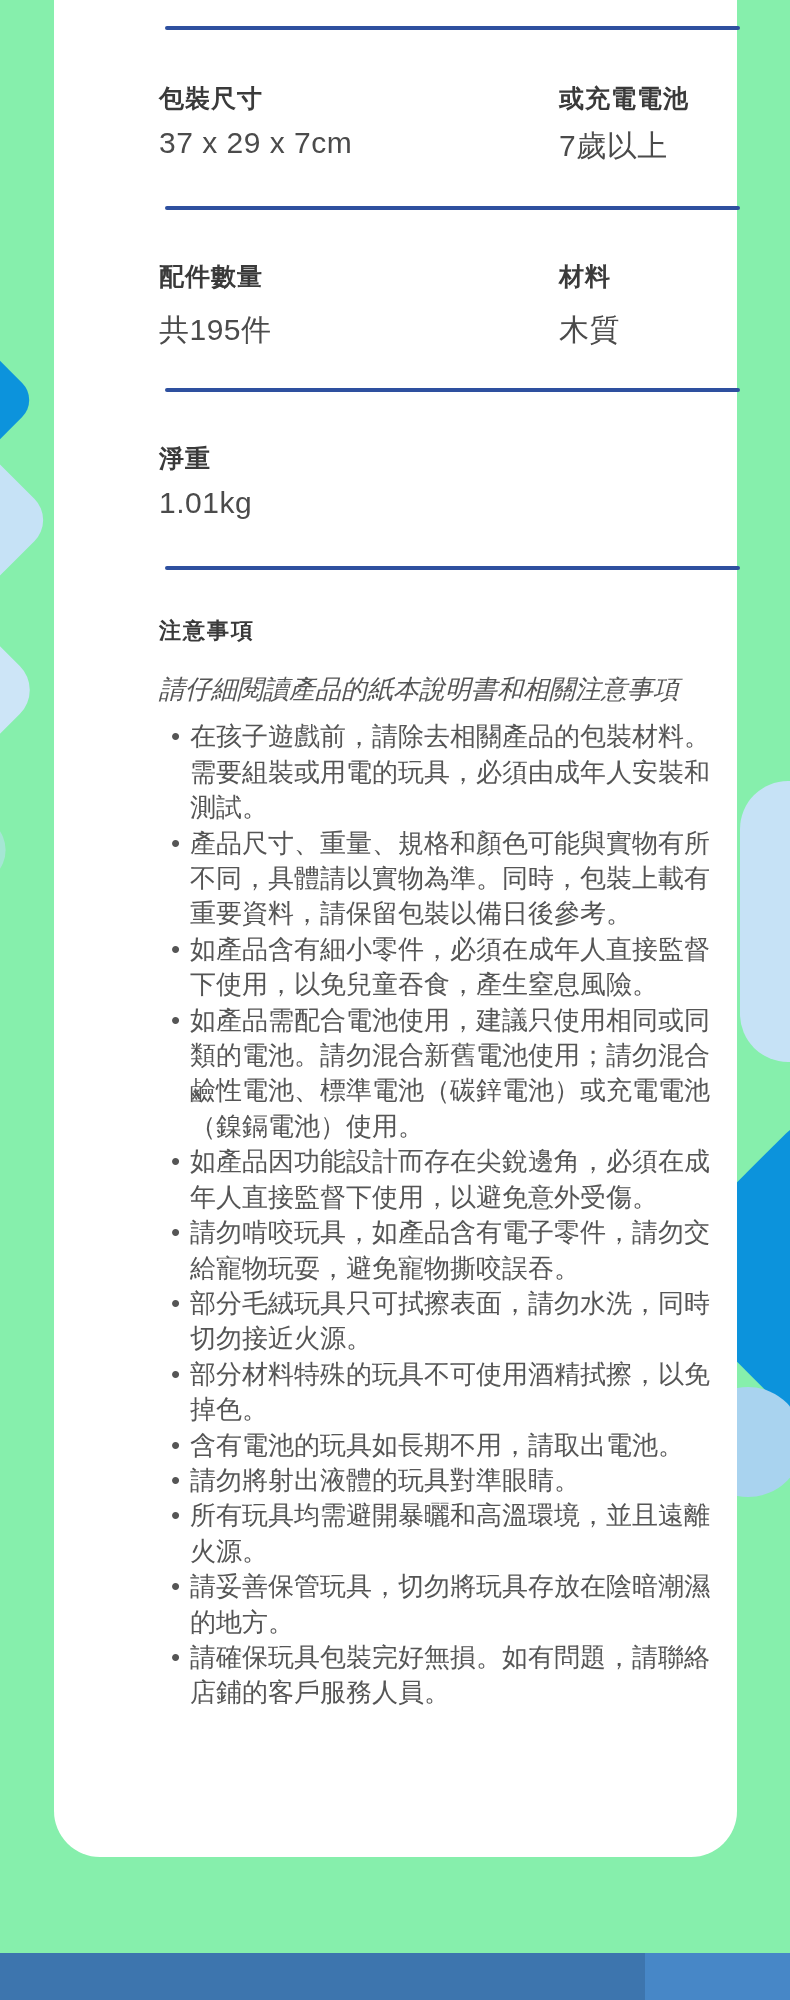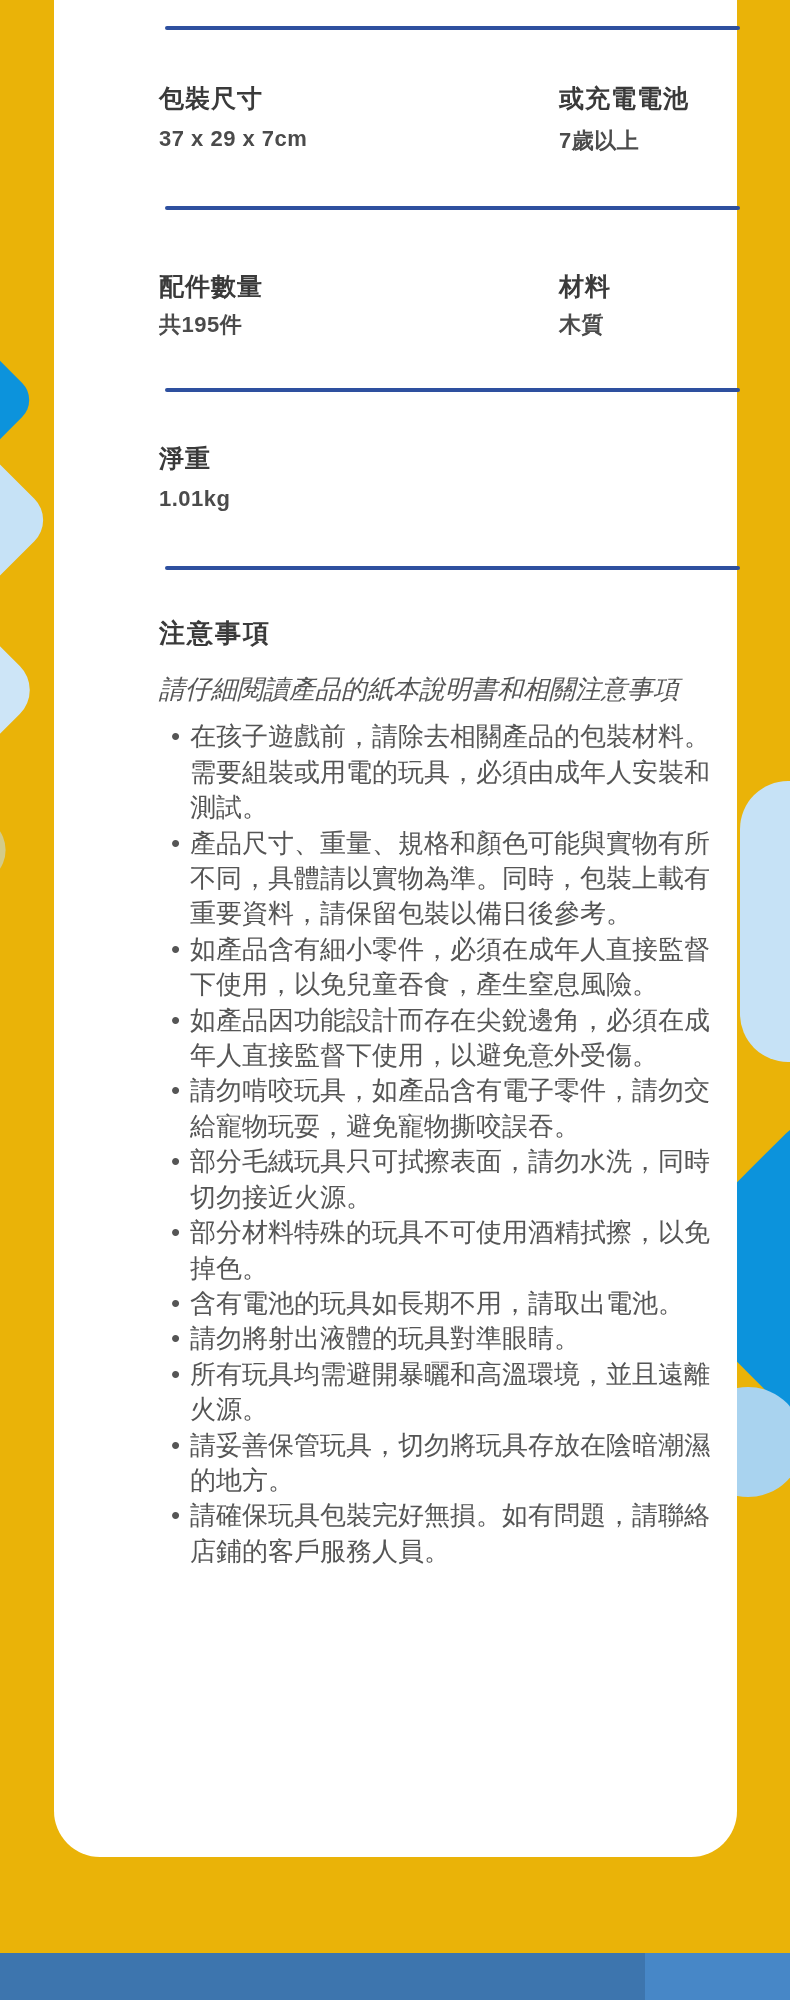--- a/index.html
+++ b/index.html
@@ -1,20 +1,20 @@
 <!DOCTYPE html>
 <html><head>
 <meta charset="utf-8">
 <style>
   html,body{margin:0;padding:0;}
   body{font-family:"Liberation Sans", sans-serif;}
   .page{
     position:relative;
     width:790px;height:2000px;
-    background:#eab308;
+    background:#86efac;
     overflow:hidden;
   }
   
   .deco{position:absolute;z-index:1;}
   .diamond{transform:rotate(45deg);}
   .deco-l1{left:-154px;top:320px;width:160px;height:160px;border-radius:24px;background:#0C93DC;}
   .deco-l2{left:-210px;top:410px;width:220px;height:220px;border-radius:30px;background:#C6E2F6;}
   .deco-l3{left:-270px;top:560px;width:260px;height:260px;border-radius:34px;background:#CDE5F7;}
   .deco-l4{left:-270px;top:730px;width:240px;height:240px;border-radius:34px;background:#BFDFF5;opacity:.55;}
   
@@ -33,30 +33,30 @@
     background:#2E509F;border-radius:2px;
   }
   .hr1{top:26px;} .hr2{top:206px;} .hr3{top:388px;} .hr4{top:566px;}
   .spec-label{
     position:absolute;
     font-size:25px;font-weight:700;color:#3A3A3A;letter-spacing:1px;
     white-space:nowrap;
   }
   .spec-value{
     position:absolute;
-    font-size:22px;font-weight:700;color:#4B4B4B;letter-spacing:.5px;
+    font-size:30px;font-weight:400;color:#4B4B4B;letter-spacing:.5px;
     white-space:nowrap;
   }
   .col1{left:105px;} .col2{left:505px;}
   .r1l{top:82px;} .r1v{top:126px;}
-  .r2l{top:270px;text-align:right;} .r2v{top:310px;}
+  .r2l{top:260px;text-align:right;} .r2v{top:310px;}
   .r3l{top:442px;} .r3v{top:486px;}
   .notes-title{
     position:absolute;left:105px;top:616px;
-    font-size:26px;font-weight:700;color:#3A3A3A;letter-spacing:2px;
+    font-size:22px;font-weight:700;color:#3A3A3A;letter-spacing:2px;
   }
   .notes-body{
     position:absolute;left:105px;top:672px;width:574px;
     font-size:26px;line-height:35.4px;color:#555555;
     font-weight:400;
   }
   .notes-intro{margin:0;font-style:italic;}
   .notes-list{margin:12px;padding:0;list-style:none;}
   .notes-list li{position:relative;padding-left:19px;}
   .notes-list li::before{
@@ -110,20 +110,21 @@
     <div class="notes-body">
       <p class="notes-intro">請仔細閱讀產品的紙本說明書和相關注意事項</p>
       <ul class="notes-list">
 
           <li>在孩子遊戲前，請除去相關產品的包裝材料。需要組裝或用電的玩具，必須由成年人安裝和測試。</li>
 
           <li>產品尺寸、重量、規格和顏色可能與實物有所不同，具體請以實物為準。同時，包裝上載有重要資料，請保留包裝以備日後參考。</li>
 
           <li>如產品含有細小零件，必須在成年人直接監督下使用，以免兒童吞食，產生窒息風險。</li>
 
+          <li>如產品需配合電池使用，建議只使用相同或同類的電池。請勿混合新舊電池使用；請勿混合鹼性電池、標準電池（碳鋅電池）或充電電池（鎳鎘電池）使用。</li>
 
 
           <li>如產品因功能設計而存在尖銳邊角，必須在成年人直接監督下使用，以避免意外受傷。</li>
 
           <li>請勿啃咬玩具，如產品含有電子零件，請勿交給寵物玩耍，避免寵物撕咬誤吞。</li>
 
           <li>部分毛絨玩具只可拭擦表面，請勿水洗，同時切勿接近火源。</li>
 
           <li>部分材料特殊的玩具不可使用酒精拭擦，以免掉色。</li>
 

